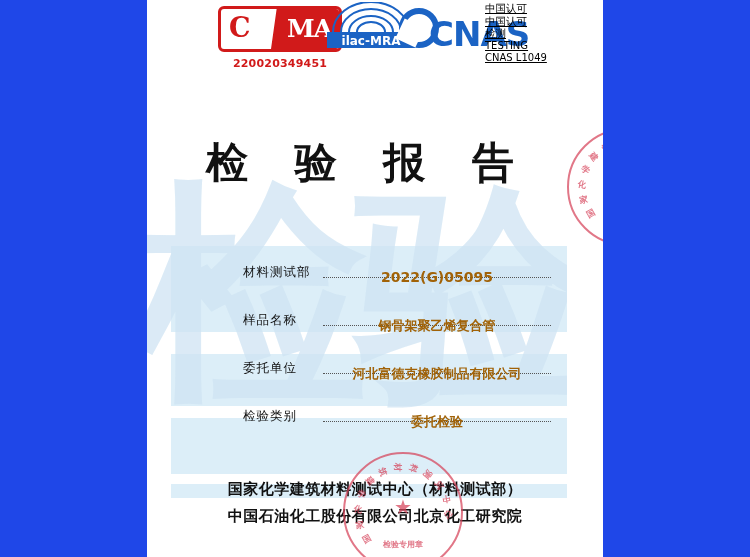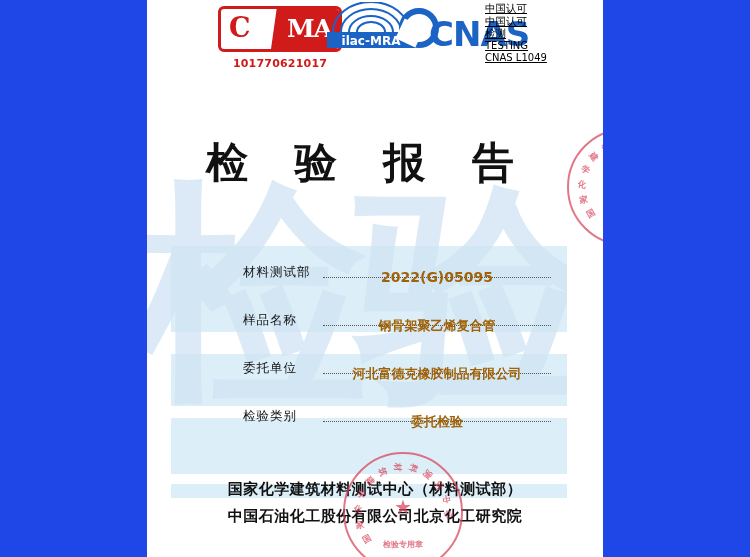--- a/index.html
+++ b/index.html
@@ -325,21 +325,21 @@
     </div>
 
     <div class="logos">
 
       <div class="cma">
         <div class="cma-box">
           <div class="cma-red-fill"></div>
           <div class="cma-c">C</div>
           <div class="cma-ma">MA</div>
         </div>
-        <div class="cma-num">101770621017</div>
+        <div class="cma-num">220020349451</div>
       </div>
 
       <div class="ilac">
         <svg width="104" height="56" viewBox="0 0 104 56">
           <g fill="none" stroke="#1b63c4" stroke-width="2">
             <path d="M14 30 A38 30 0 0 1 90 30"></path>
             <path d="M22 30 A30 23 0 0 1 82 30"></path>
             <path d="M30 30 A22 16 0 0 1 74 30"></path>
             <path d="M38 30 A14 10 0 0 1 66 30"></path>
           </g>

